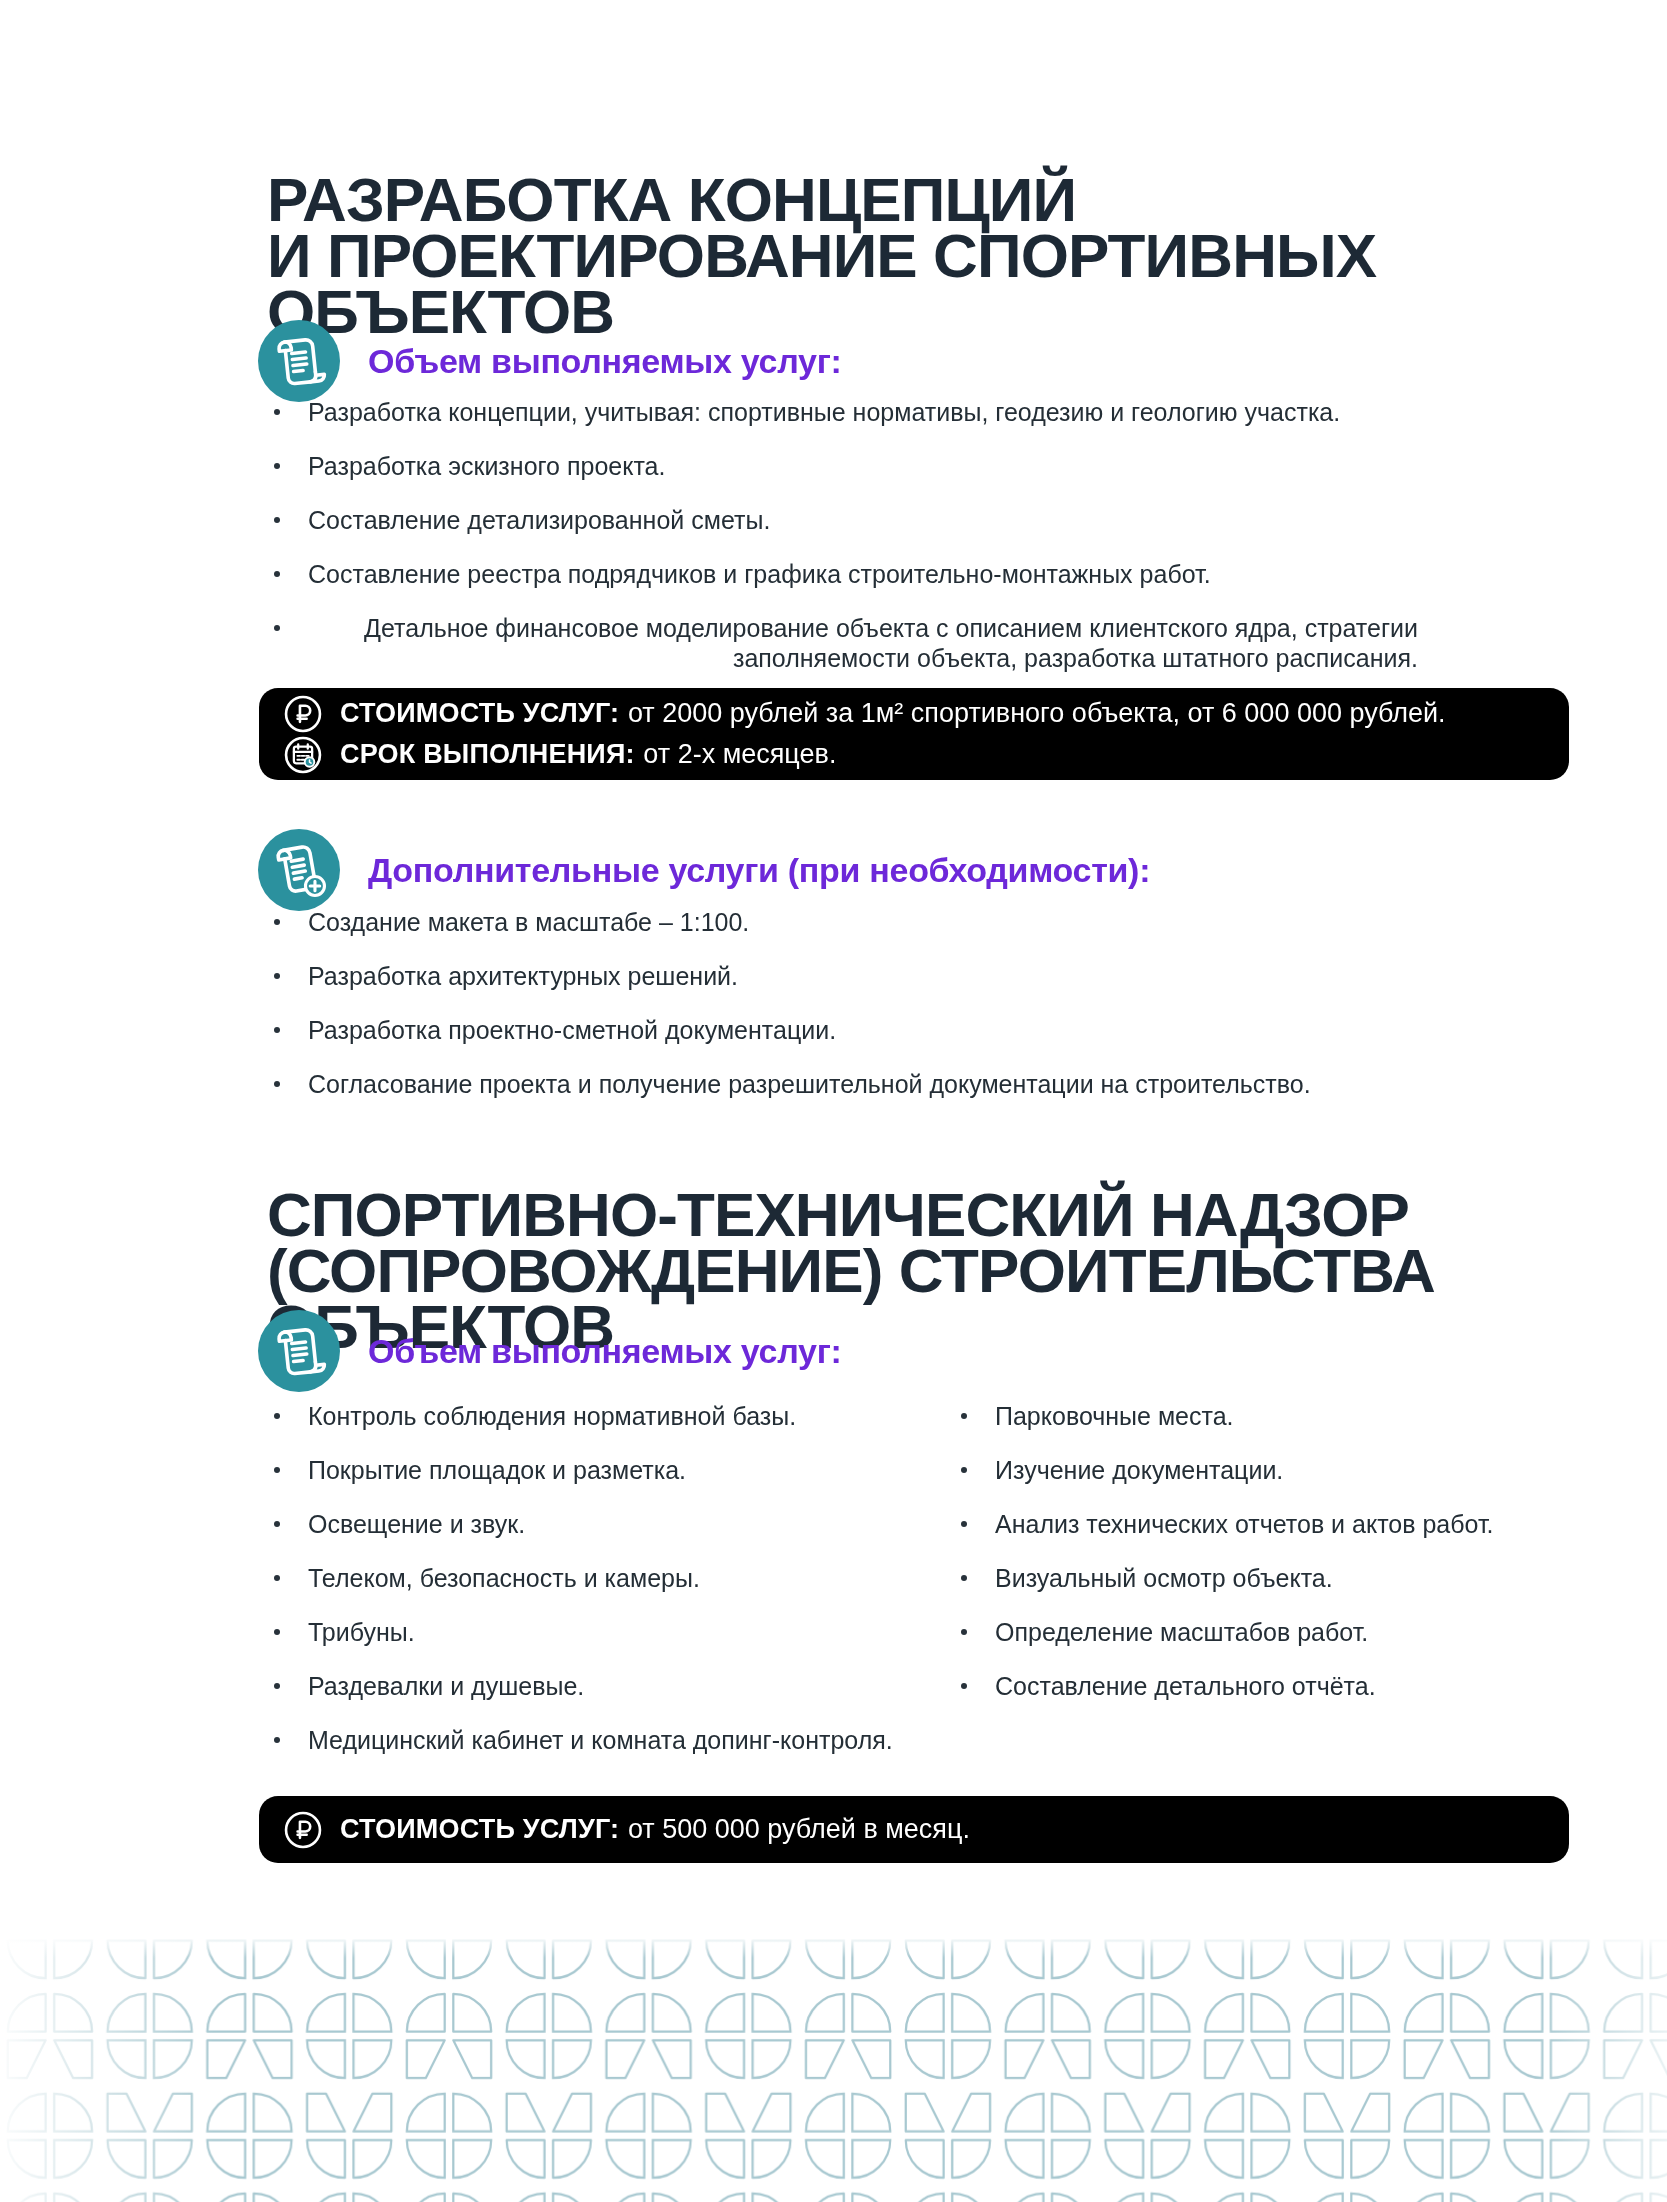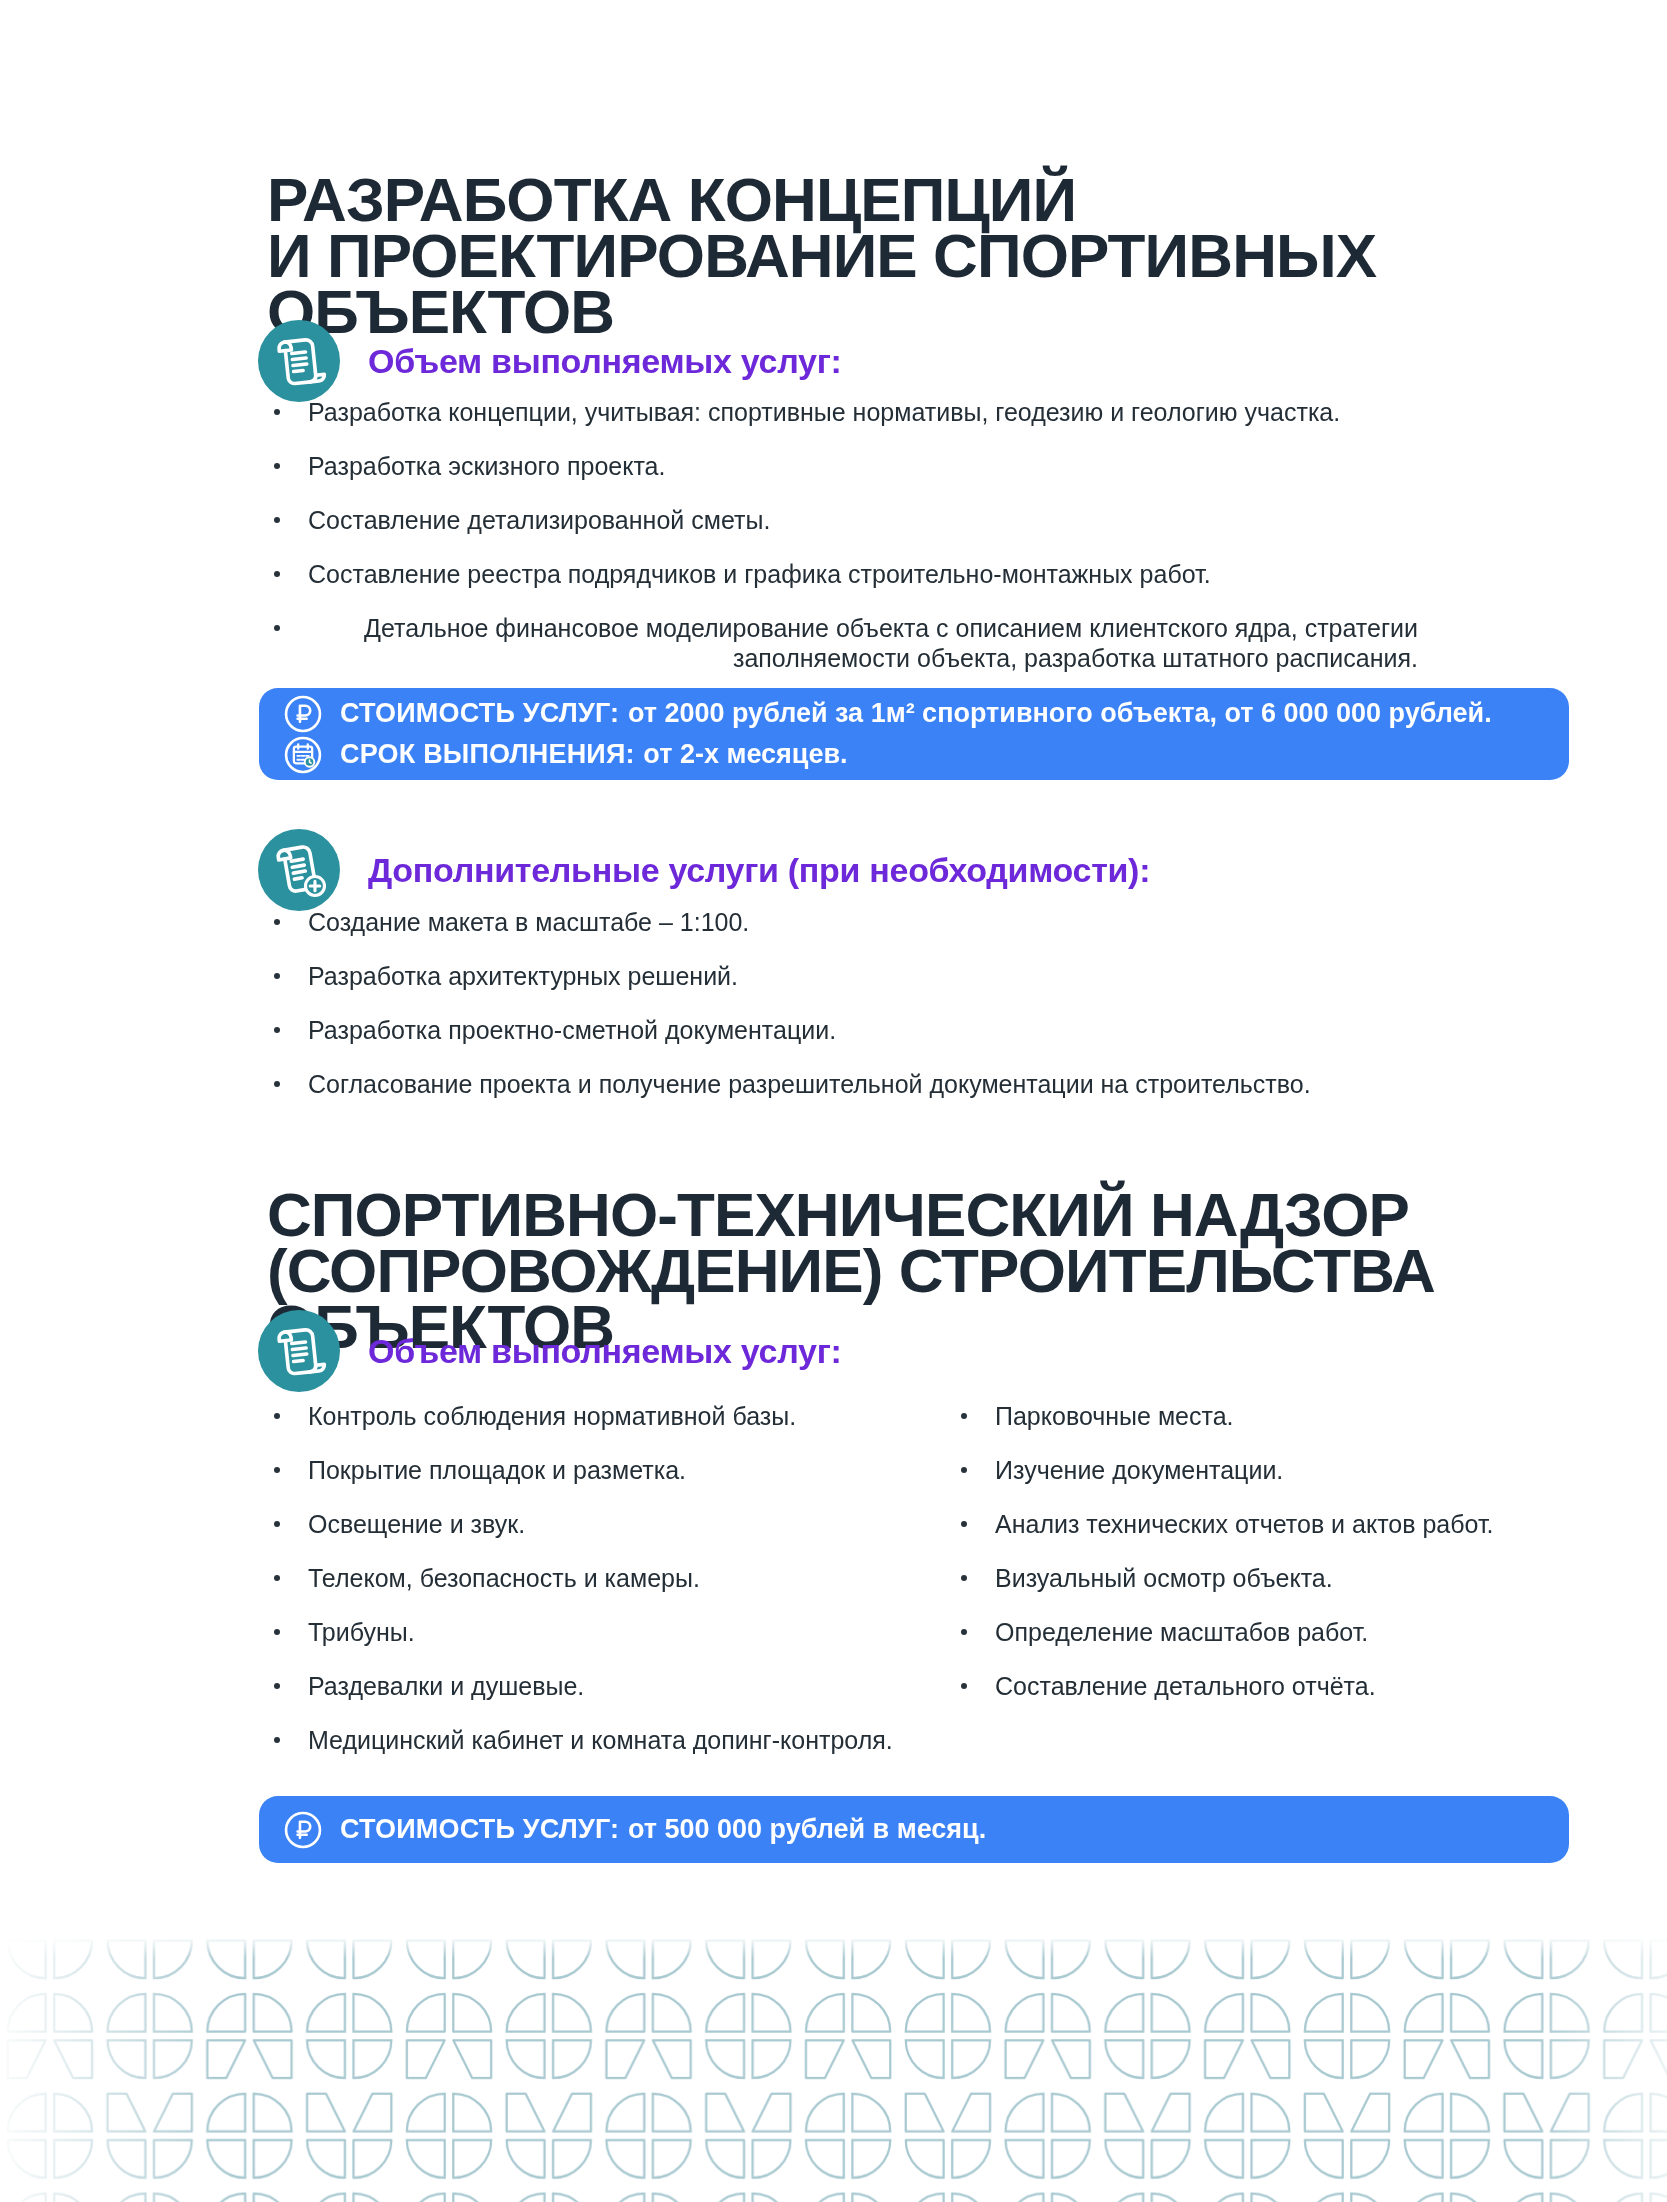--- a/index.html
+++ b/index.html
@@ -17,27 +17,27 @@
   .sec-head{position:absolute;left:258px;display:flex;align-items:center;gap:28px;}
   .circle-icon{flex:none;width:82px;height:82px;display:block;}
   .sec-title{font-size:34px;font-weight:700;color:#6d28d9;letter-spacing:-0.3px;}
   
   .list{position:absolute;margin:0;padding:0;list-style:none;}
   .li{display:flex;gap:28px;margin:0 0 24px 0;font-size:25px;line-height:30px;color:#242E36;}
   .dot{flex:none;width:6px;height:6px;border-radius:3.4px;background:#28323B;margin-top:12px;}
   
   .banner{
     position:absolute;left:259px;width:1310px;box-sizing:border-box;
-    background:#3b82f6;border-radius:19px;padding:5.2px 24px;
+    background:#000000;border-radius:19px;padding:5.2px 24px;
   }
   .banner.single{padding:13px 24px;}
   .b-row{display:flex;align-items:center;height:41px;color:#ffffff;font-size:27px;}
   .b-icon{flex:none;width:40px;height:40px;margin-right:17px;display:block;}
   .b-label{font-weight:700;letter-spacing:0.2px;margin-right:8.6px;white-space:nowrap;}
-  .b-text{font-weight:700;white-space:nowrap;}
+  .b-text{font-weight:400;white-space:nowrap;}
   
   .pattern{position:absolute;left:0;bottom:0;width:1667px;height:267px;}
   .pattern svg{display:block;}
   .fade{position:absolute;top:0;bottom:0;pointer-events:none;}
   .fade-left{left:0;width:215px;background:linear-gradient(90deg,rgba(255,255,255,0.95),rgba(255,255,255,0));}
   .fade-right{right:0;width:129px;background:linear-gradient(270deg,rgba(255,255,255,0.75),rgba(255,255,255,0));}
   .fade-top{position:absolute;left:0;right:0;top:0;height:22.4px;background:linear-gradient(180deg,#ffffff,rgba(255,255,255,0));}
 </style>
 </head>
 <body>

